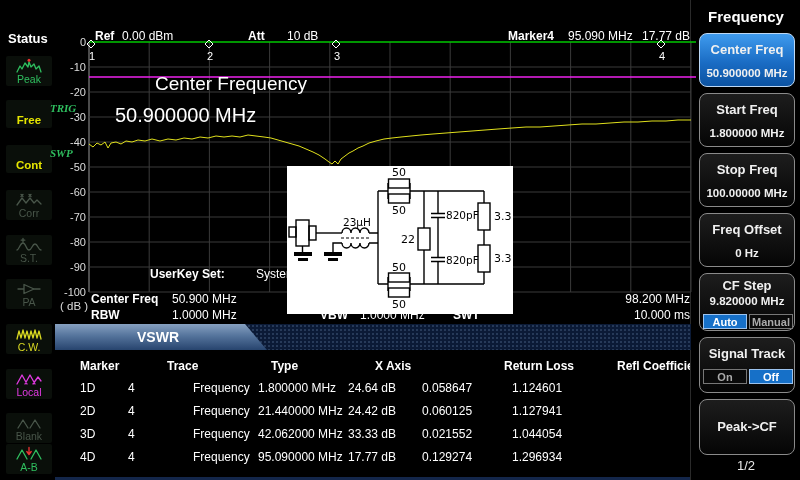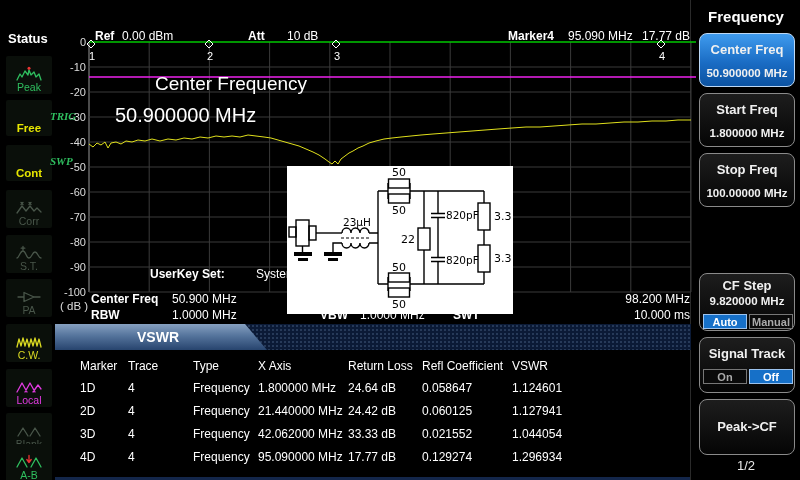--- a/index.html
+++ b/index.html
@@ -16,21 +16,21 @@
   #logo-text{left:8px;top:1px;font-family:"Liberation Serif",serif;font-weight:bold;
     font-size:22px;color:#f0bf1a;letter-spacing:1px;}
   #topline{left:112px;top:1px;width:528px;height:2px;background:#00a400;}
   #timestamp{left:320px;top:9px;width:160px;text-align:center;font-size:12px;color:#e8e8e8;}
   #local-badge{left:643px;top:6px;width:46px;height:18px;border:1px solid #a8a8a8;
     border-radius:9px;text-align:center;line-height:18px;font-size:12px;color:#00cc33;}
 
   
   #status-title{left:8px;top:31px;font-size:13px;font-weight:bold;color:#fff;}
   .stile{position:absolute;left:6px;width:46px;text-align:center;background:#0a0f0a;
-    border-radius:2px;padding:10px 0 1px 0;}
+    border-radius:2px;padding:2px 0 1px 0;}
   .stile .slabel{font-size:10.5px;line-height:11px;}
   .stile svg{display:block;margin:0 auto;}
   .stxt1{font-family:"Liberation Serif",serif;font-style:italic;font-weight:bold;
     font-size:11px;line-height:12px;margin-left:44px;}
   .stxt2{font-size:11.5px;font-weight:bold;line-height:13px;}
 
   
   .hdr{top:30px;font-size:12px;height:12px;line-height:12px;white-space:nowrap;}
 
   
@@ -51,21 +51,21 @@
   #vswr-banner{left:55px;top:324px;width:636px;height:26px;background-color:#0b1a36;
     background-image:radial-gradient(rgba(110,140,180,.28) 1px,transparent 1.2px);
     background-size:4px 4px;z-index:1;}
   #vswr-banner-left{position:absolute;left:0;top:0;width:212px;height:26px;
     background:linear-gradient(180deg,#86a0c0 0%,#55749c 45%,#27446e 100%);
     clip-path:polygon(0 0,190px 0,212px 100%,0 100%);}
   #vswr-title{position:absolute;left:82px;top:5px;font-size:14px;font-weight:bold;color:#fff;}
   #vswr-table{left:62px;top:356px;width:636px;}
   .trow{display:grid;grid-template-columns:48px 65px 65px 90px 74px 90px 1fr;
     padding-left:18px;font-size:12px;align-items:center;}
-  #vswr-head{height:20px;font-weight:normal;}
+  #vswr-head{height:20px;font-weight:bold;gap:39px;}
   #vswr-rows .trow{height:23px;}
 
   #bottom-strip{left:55px;top:477px;width:636px;height:3px;background:#13264a;}
 
   
   #menu{left:690px;top:0;width:110px;height:480px;background:#000;border-left:1px solid #2a2a2a;}
   #menu-title{position:absolute;left:0;top:8px;width:110px;text-align:center;
     font-size:15px;font-weight:bold;color:#fff;}
   .mbtn{position:absolute;left:8px;width:96px;border:1px solid #8a8a8a;border-radius:8px;
     background:linear-gradient(180deg,#1d1d1d,#050505);box-sizing:border-box;}
@@ -359,20 +359,24 @@
     <div class="mbtn" style="top:93px;height:54px">
       <div class="mlabel">Start Freq</div>
       <div class="mvalue">1.800000 MHz</div>
     </div>
 
     <div class="mbtn" style="top:153px;height:54px">
       <div class="mlabel">Stop Freq</div>
       <div class="mvalue">100.00000 MHz</div>
     </div>
 
+    <div class="mbtn" style="top:213px;height:54px">
+      <div class="mlabel">Freq Offset</div>
+      <div class="mvalue">0 Hz</div>
+    </div>
 
     <div class="mbtn compact" style="top:273px;height:58px">
       <div class="mlabel">CF Step</div>
       <div class="mvalue">9.820000 MHz</div>
       <div class="mtoggles" style="top:40px">
         <div class="tog on">Auto</div>
         <div class="tog">Manual</div>
       </div>
     </div>
 

